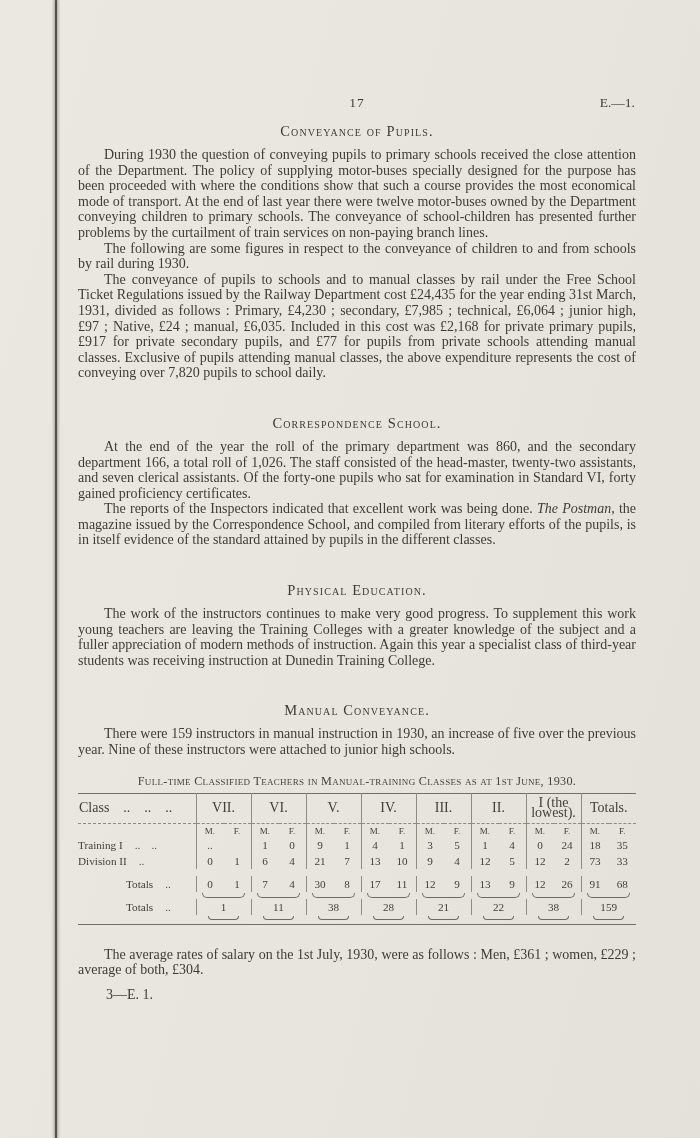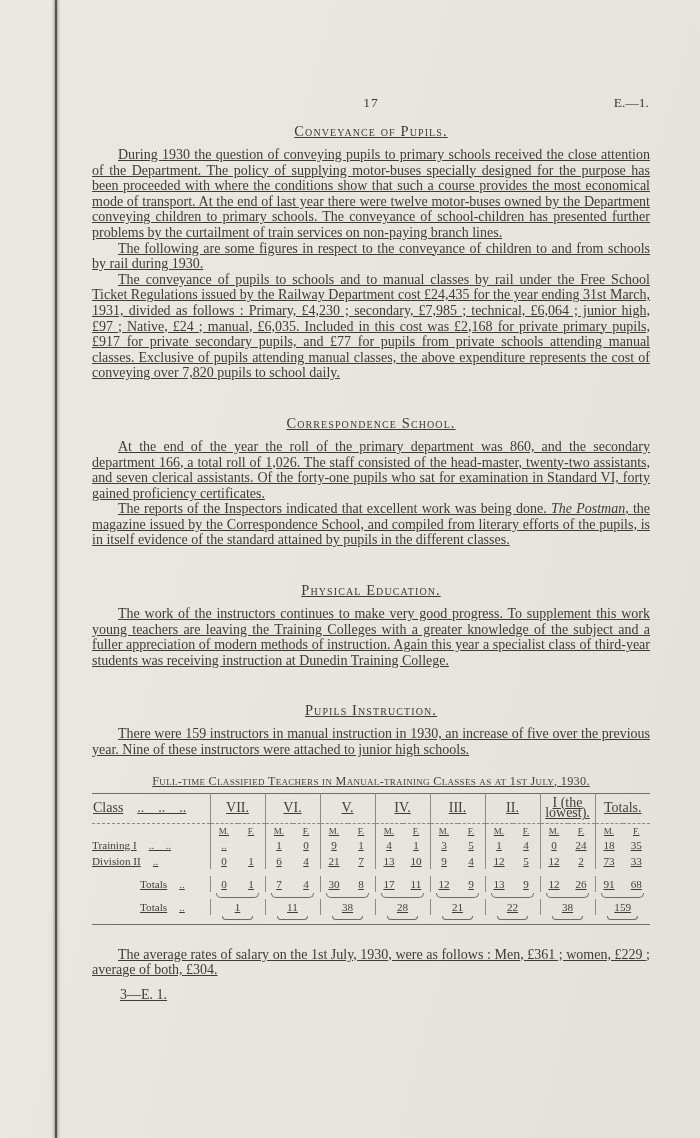--- a/index.html
+++ b/index.html
@@ -12,21 +12,21 @@
     background: linear-gradient(105deg, #ebe8e2 0%, #e8e5df 55%, #e4e1da 100%);
     color: #3e3c36;
     overflow: hidden;
   }
   .spine {
     position: absolute; left: 55px; top: 0;
     width: 2px; height: 1138px;
     background: #55524a;
     box-shadow: 0 0 3px 1px rgba(70,66,58,.45);
   }
-  .content { position: absolute; left: 92px; top: 95px; width: 558px; text-decoration: underline; }
+  .content { position: absolute; left: 78px; top: 95px; width: 558px; }
 
   .pagehead { position: relative; height: 17px; font-size: 13.5px; }
   .pagehead .num { position: absolute; left: 0; right: 0; text-align: center; letter-spacing: 1px; }
   .pagehead .code { position: absolute; right: 1px; top: 0; }
 
   h2.heading {
     font-weight: normal; text-align: center;
     font-variant: small-caps; letter-spacing: 1.1px;
     font-size: 14.5px; margin: 34px 0 7px;
   }
@@ -97,24 +97,24 @@
     <p class="body">The following are some figures in respect to the conveyance of children to and from schools by rail during 1930.</p>
     <p class="body">The conveyance of pupils to schools and to manual classes by rail under the Free School Ticket Regulations issued by the Railway Department cost £24,435 for the year ending 31st March, 1931, divided as follows&nbsp;: Primary, £4,230&nbsp;; secondary, £7,985&nbsp;; technical, £6,064&nbsp;; junior high, £97&nbsp;; Native, £24&nbsp;; manual, £6,035. Included in this cost was £2,168 for private primary pupils, £917 for private secondary pupils, and £77 for pupils from private schools attending manual classes. Exclusive of pupils attending manual classes, the above expenditure represents the cost of conveying over 7,820 pupils to school daily.</p>
 
     <h2 class="heading">Correspondence School.</h2>
     <p class="body">At the end of the year the roll of the primary department was 860, and the secondary department 166, a total roll of 1,026. The staff consisted of the head-master, twenty-two assistants, and seven clerical assistants. Of the forty-one pupils who sat for examination in Standard VI, forty gained proficiency certificates.</p>
     <p class="body"><span>The reports of the Inspectors indicated that excellent work was being done. </span><i>The Postman</i><span>, the magazine issued by the Correspondence School, and compiled from literary efforts of the pupils, is in itself evidence of the standard attained by pupils in the different classes.</span></p>
 
     <h2 class="heading">Physical Education.</h2>
     <p class="body">The work of the instructors continues to make very good progress. To supplement this work young teachers are leaving the Training Colleges with a greater knowledge of the subject and a fuller appreciation of modern methods of instruction. Again this year a specialist class of third-year students was receiving instruction at Dunedin Training College.</p>
 
-    <h2 class="heading">Pupils Instruction.</h2>
+    <h2 class="heading">Manual Conveyance.</h2>
     <p class="body">There were 159 instructors in manual instruction in 1930, an increase of five over the previous year. Nine of these instructors were attached to junior high schools.</p>
 
-    <div class="tbl-caption">Full-time Classified Teachers in Manual-training Classes as at 1st July, 1930.</div>
+    <div class="tbl-caption">Full-time Classified Teachers in Manual-training Classes as at 1st June, 1930.</div>
 
     <table class="teachers">
       <colgroup>
         <col class="c-class">
         <col span="16">
       </colgroup>
       <thead>
         <tr class="hdr">
           <th class="hdr-class"><span>Class</span><span class="dots">..  ..  ..</span></th>
           <th colspan="2" class="vl">VII.</th>

